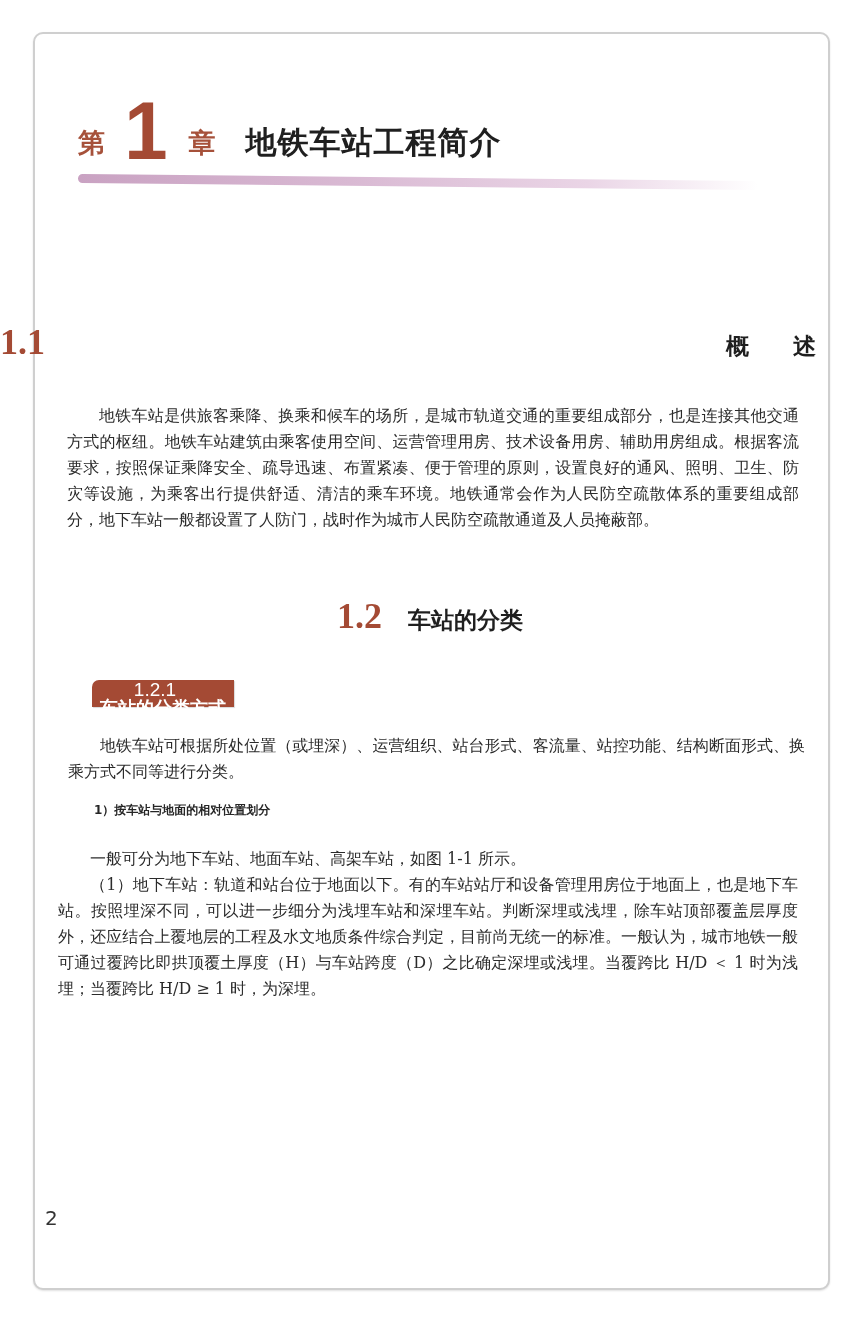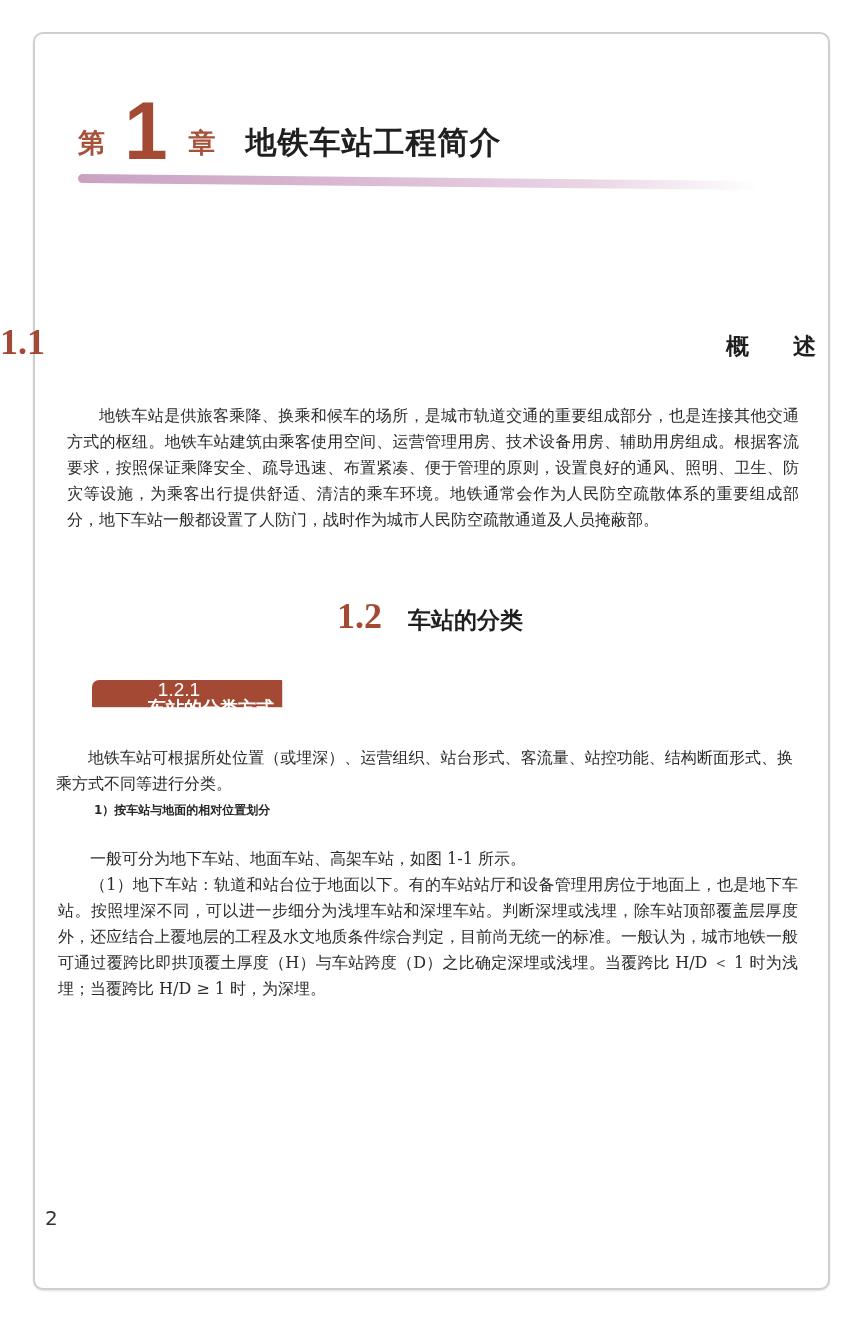--- a/index.html
+++ b/index.html
@@ -114,37 +114,36 @@
     box-shadow: 1px 1px 1px rgba(0,0,0,0.15);
     flex-direction: column;
   }
   .subsection-banner .sub-num {
     font-family: "Liberation Sans", sans-serif;
     margin-right: 16px;
     font-size: 19px;
   }
   .subsection-banner .sub-title {
     font-weight: bold;
-    margin-left: 48px;
   }
   .text-block {
     position: absolute;
     left: 67px;
     width: 732px;
     font-size: 16px;
     line-height: 26px;
     text-align: justify;
     color: #2b2b2b;
   }
   .text-block p {
     margin: 0;
     text-indent: 2em;
   }
   .para-1 { top: 403px; }
-  .para-2 { top: 733px; left: 56px; width: 737px; margin-top: 12px; }
+  .para-2 { top: 733px; left: 68px; width: 737px; }
   .item-head {
     position: absolute;
     left: 94px;
     top: 802px;
     font-family: "DejaVu Sans", sans-serif;
     font-weight: bold;
     font-size: 12px;
     color: #262626;
   }
   .para-3 { top: 846px; left: 58px; width: 740px; }

